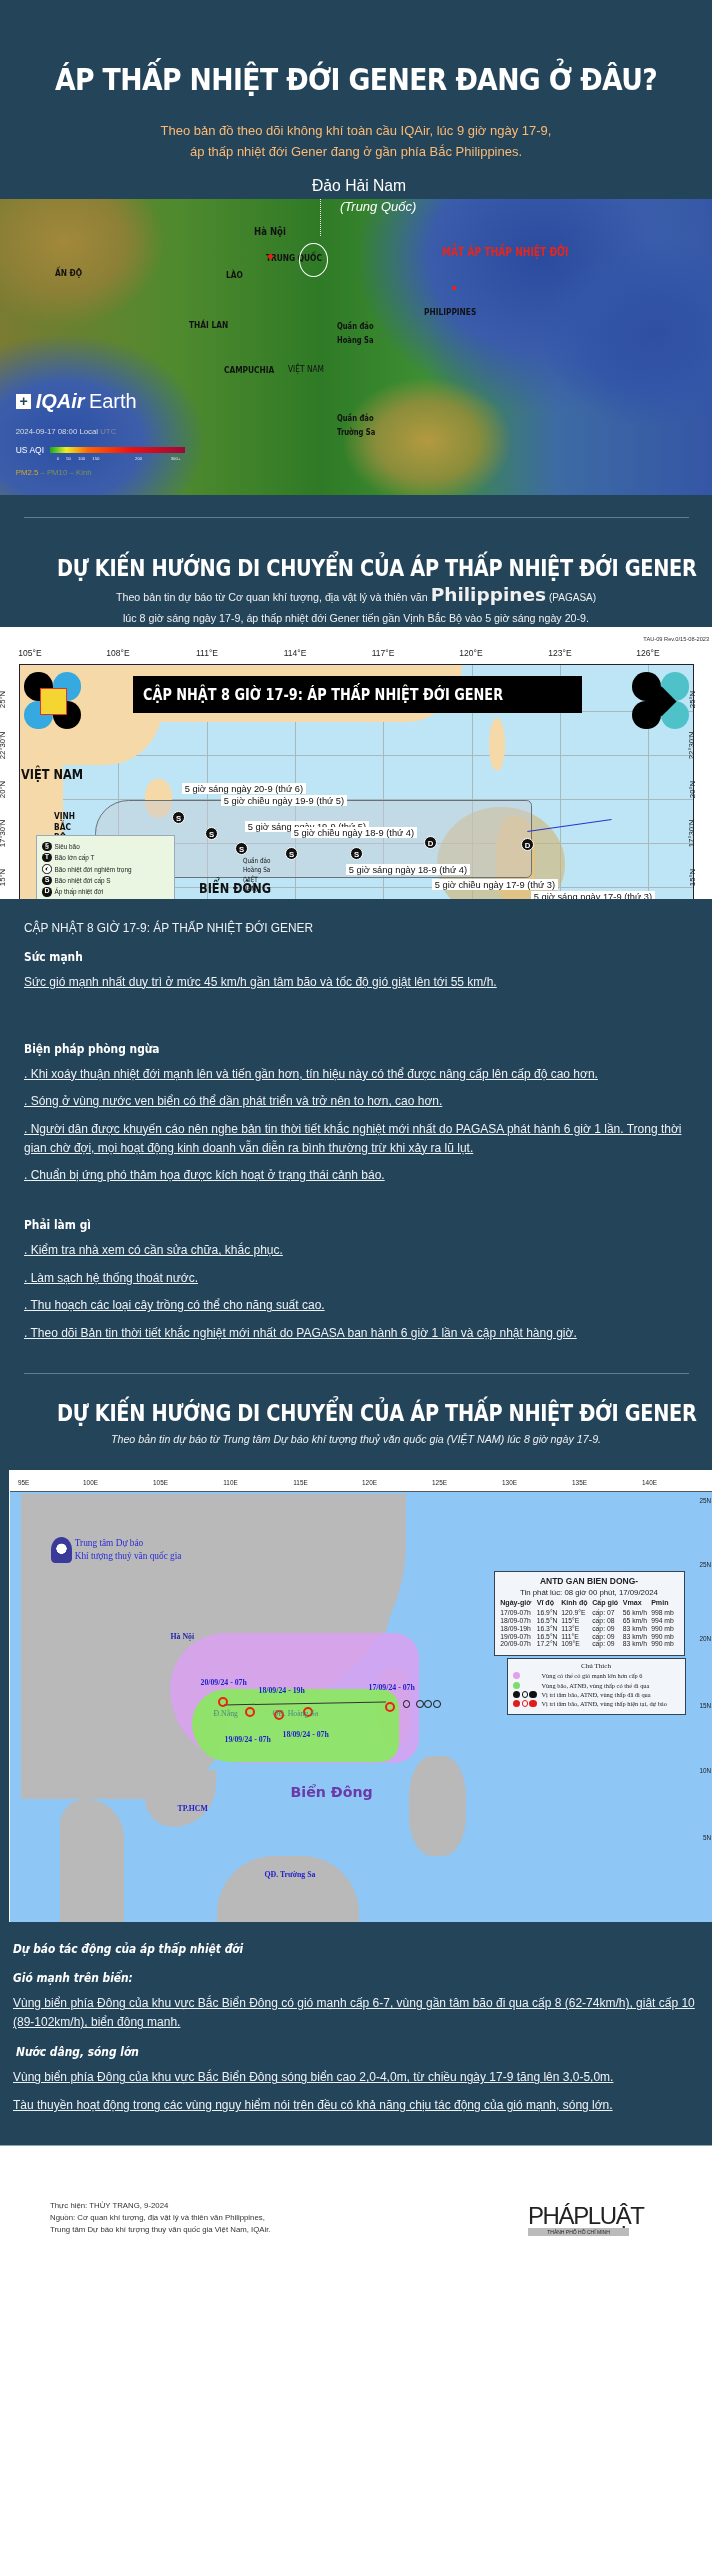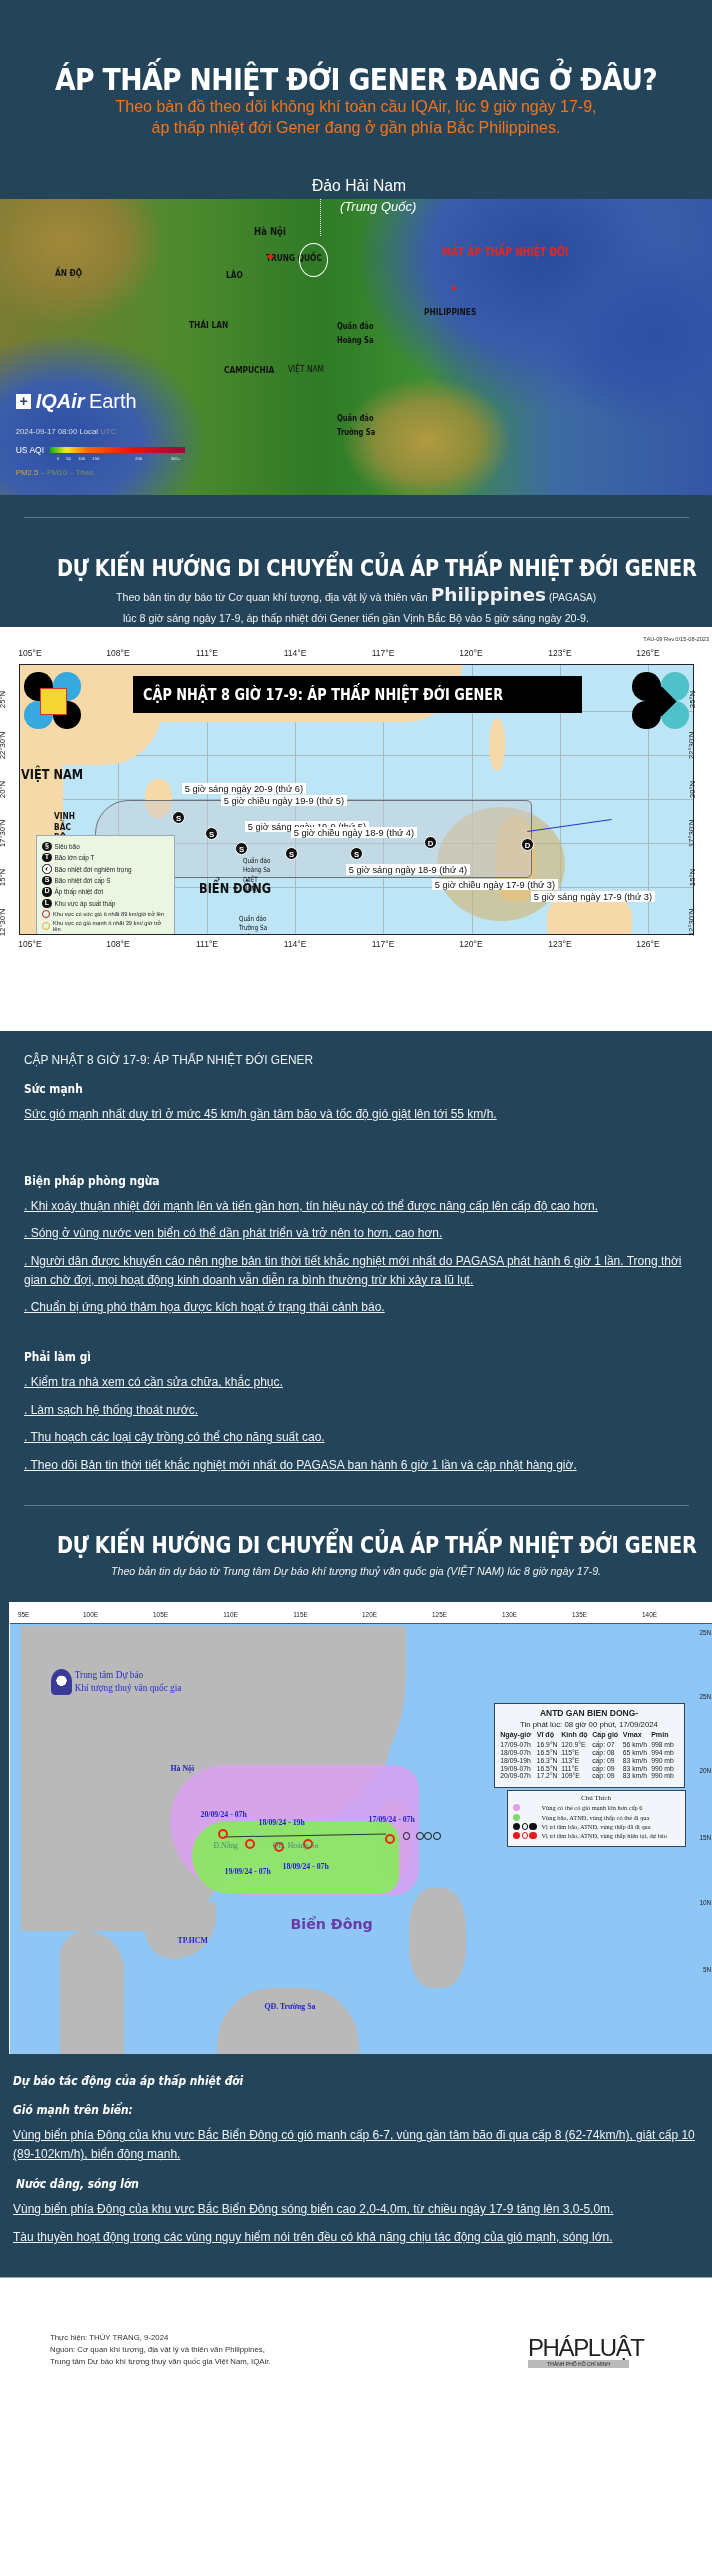--- a/index.html
+++ b/index.html
@@ -2,21 +2,21 @@
 <html style="font-size:11.4px"><head>
 <meta charset="utf-8">
 <style>
   * { box-sizing: border-box; margin: 0; padding: 0; }
   body { width: 712px; background: #ffffff; font-family: "Liberation Sans", sans-serif; color: #fff; }
   .page { width: 712px; background: #24445a; }
 
   
   .s1-header { height: 199px; background: #24445a; text-align: center; padding-top: 61px; }
   .s1-title { font-family: "DejaVu Sans", sans-serif; font-weight: bold; font-size: 31px; letter-spacing: -0.7px; color: #fff; transform: scaleX(0.86); }
-  .s1-sub { font-size: 16px; line-height: 20.7px; color: #f97316; }
+  .s1-sub { margin-top: 24px; font-size: 13px; line-height: 20.7px; color: #fdba74; }
 
   .windmap { position: relative; height: 296px; overflow: hidden;
     background:
       radial-gradient(ellipse 114px 93px at 655px 135px, #2f4fa3 0%, #3356a8 60%, rgba(51,86,168,0) 100%),
       radial-gradient(ellipse 185px 157px at 541px 57px, #2b4b9e 0%, #3a5cab 60%, rgba(58,92,171,0) 100%),
       radial-gradient(ellipse 142px 107px at 64px 242px, #2d4fa5 0%, #3c5eaa 55%, rgba(60,94,170,0) 100%),
       radial-gradient(ellipse 85px 64px at 427px 242px, #b39a40 0%, #8a8d3b 60%, rgba(138,141,59,0) 100%),
       radial-gradient(ellipse 100px 85px at 64px 43px, #a2883a 0%, #8c8036 60%, rgba(140,128,54,0) 100%),
       linear-gradient(90deg, #7a7b32 0%, #4f8a2e 25%, #2f7a26 45%, #3d8f33 60%, #3d6ba3 78%, #3556a6 100%);
   }
@@ -162,42 +162,42 @@
         <div class="iqair-ticks">
           <span>0</span>
             <span>50</span>
             <span>100</span>
             <span>150</span>
             <span style="margin-left:28.5px">200</span>
             <span style="margin-left:21.4px">300+</span>
         </div>
         <div class="iqair-layers">
           <span class="active">PM2.5</span>
-          <span>– PM10 – Theo</span>
+          <span>– PM10 – Kinh</span>
         </div>
       </div>
     </div>
   </section>
 
   <div style="position:absolute;left:312px;top:177px;font-size:15.7px;color:#fff;">Đảo Hải Nam</div>
   <div style="position:absolute;left:340px;top:199px;font-size:13px;font-style:italic;color:#fff;">(Trung Quốc)</div>
 
   <section>
     <div class="s2-head sec-head">
       <div class="divider" style="margin-bottom:37px;margin-top:-28.5px;"></div>
       <h2 class="sec-title">DỰ KIẾN HƯỚNG DI CHUYỂN CỦA ÁP THẤP NHIỆT ĐỚI GENER</h2>
       <div class="s2-sub">
         <span>Theo bản tin dự báo từ Cơ quan khí tượng, địa vật lý và thiên văn</span>
         <span class="big">Philippines</span>
         <span class="small">(PAGASA)</span>
         <div>lúc 8 giờ sáng ngày 17-9, áp thấp nhiệt đới Gener tiến gần Vịnh Bắc Bộ vào 5 giờ sáng ngày 20-9.</div>
       </div>
     </div>
 
-    <div class="pagasa" style="height:404px;">
+    <div class="pagasa" style="height:272px;">
       <div class="rev">TAU-09 Rev.0/15-08-2023</div>
       <div class="toplon">
         <span class="lon" style="left:30px">105°E</span>
         <span class="lon" style="left:118px">108°E</span>
         <span class="lon" style="left:207px">111°E</span>
         <span class="lon" style="left:295px">114°E</span>
         <span class="lon" style="left:383px">117°E</span>
         <span class="lon" style="left:471px">120°E</span>
         <span class="lon" style="left:560px">123°E</span>
         <span class="lon" style="left:648px">126°E</span>

